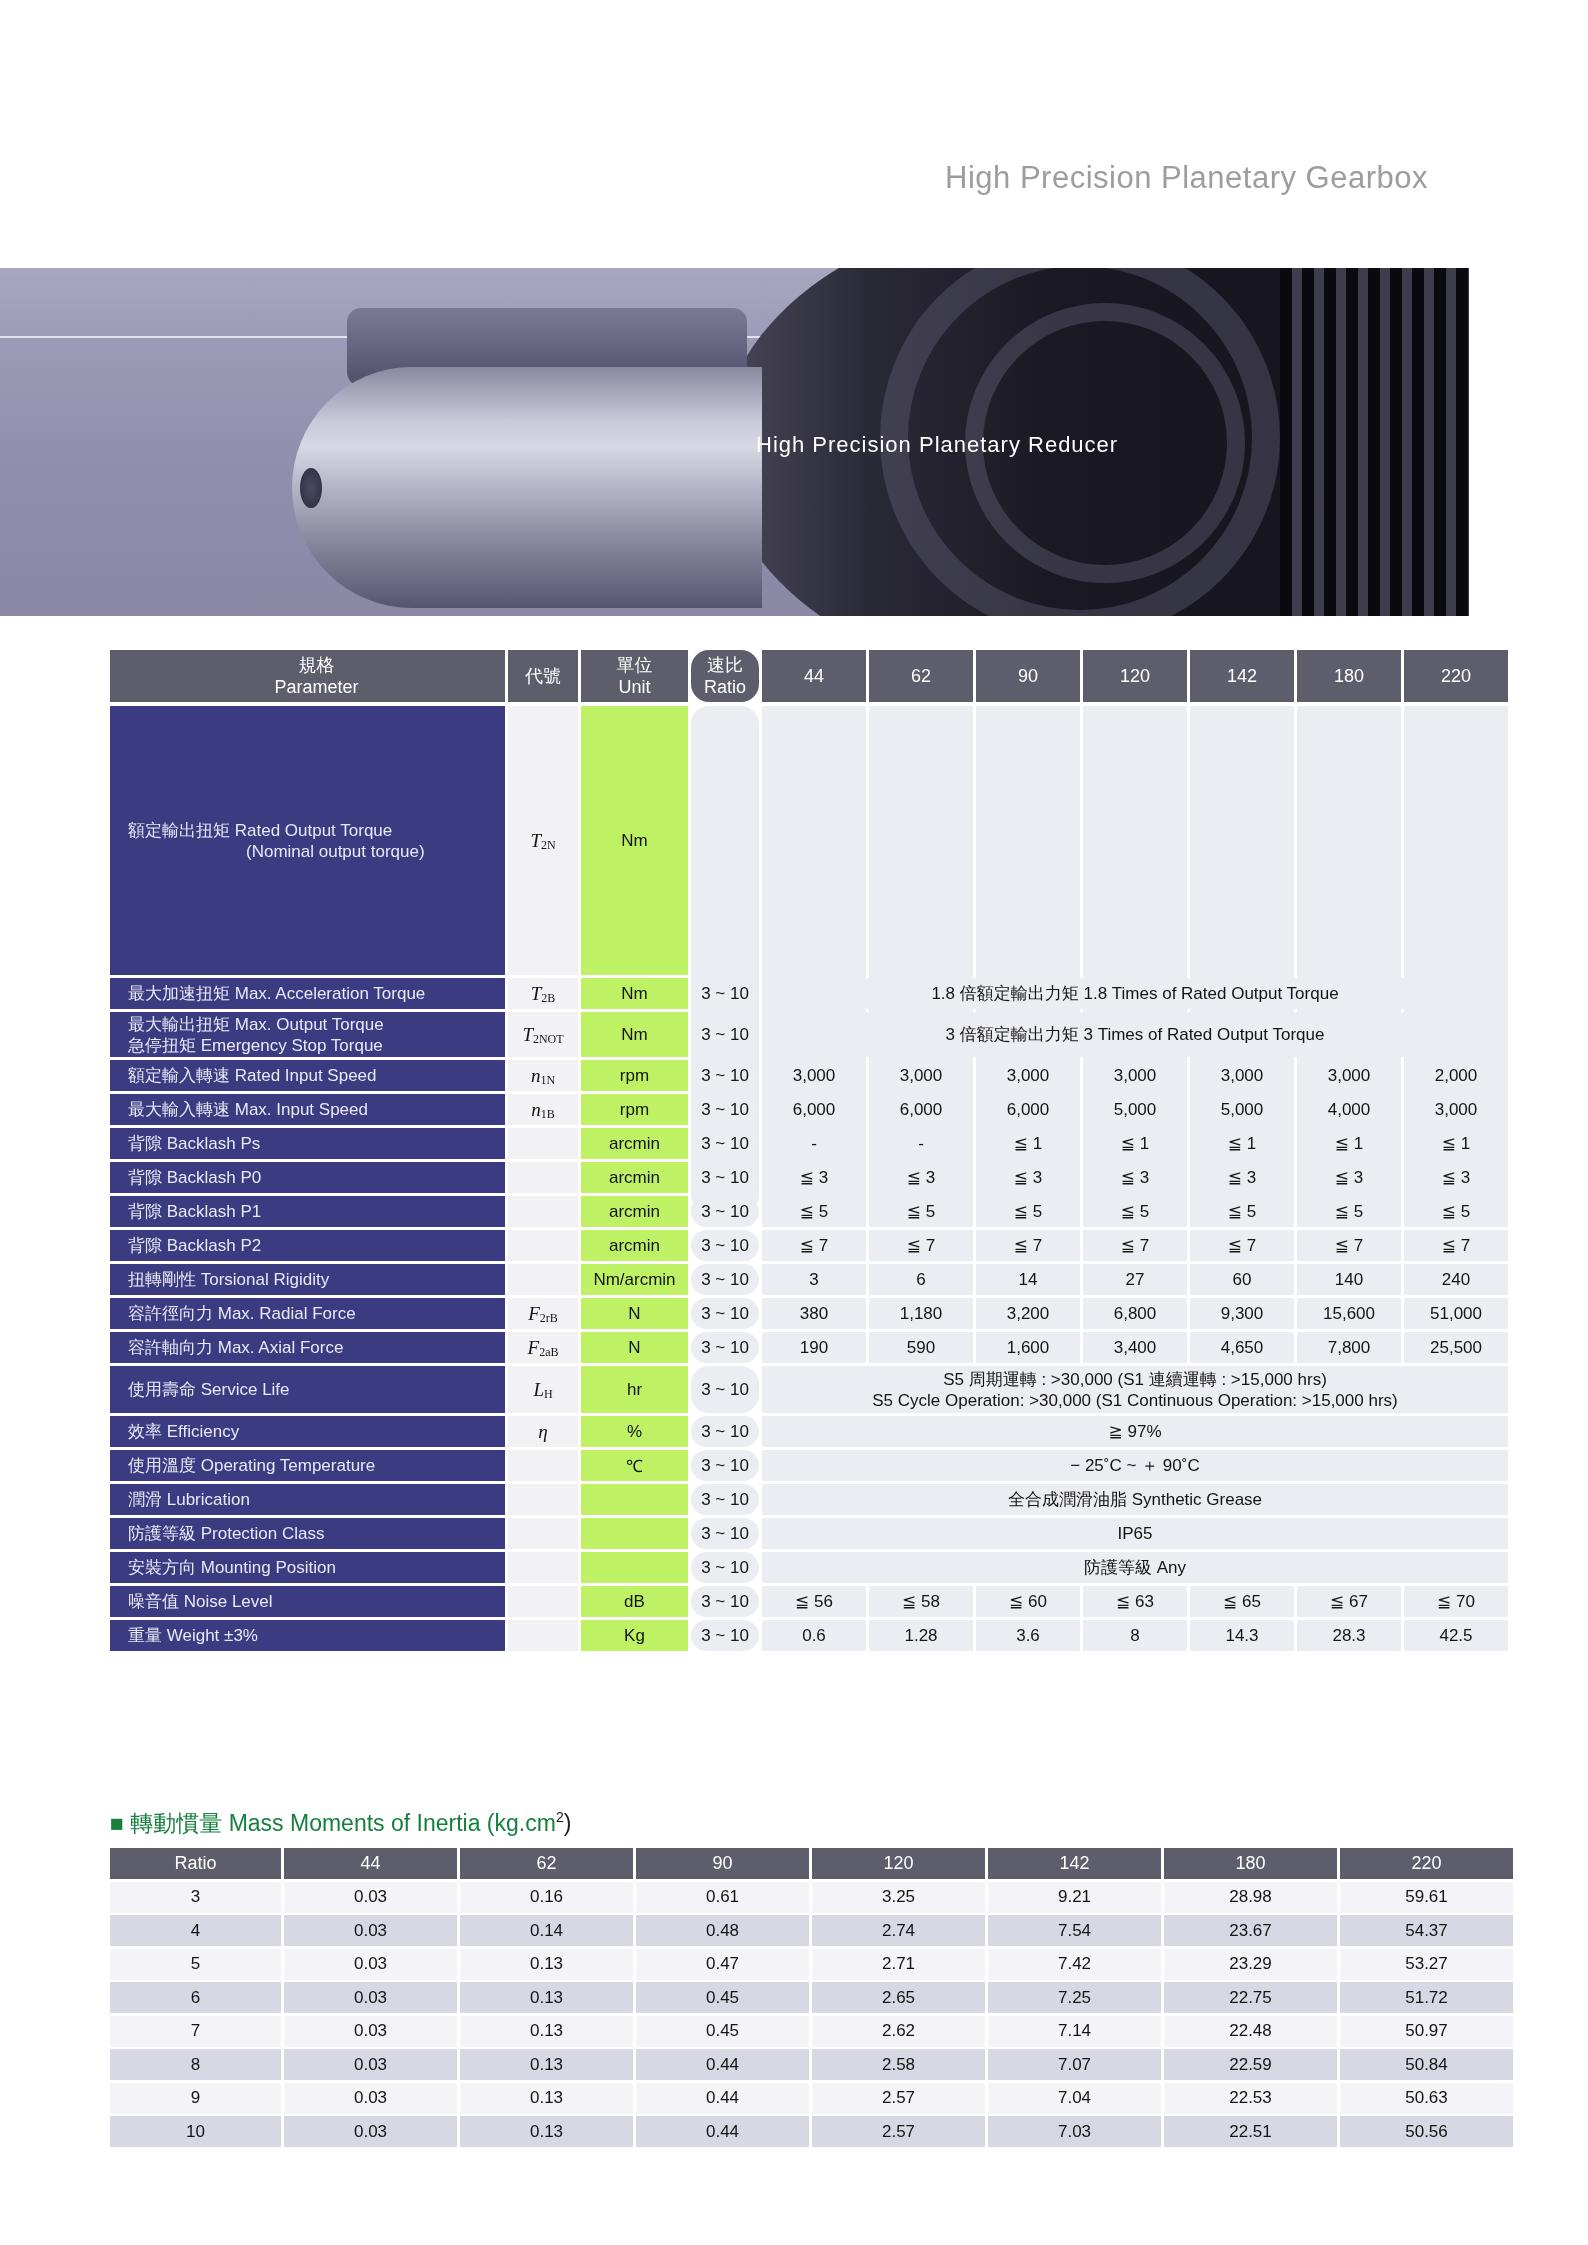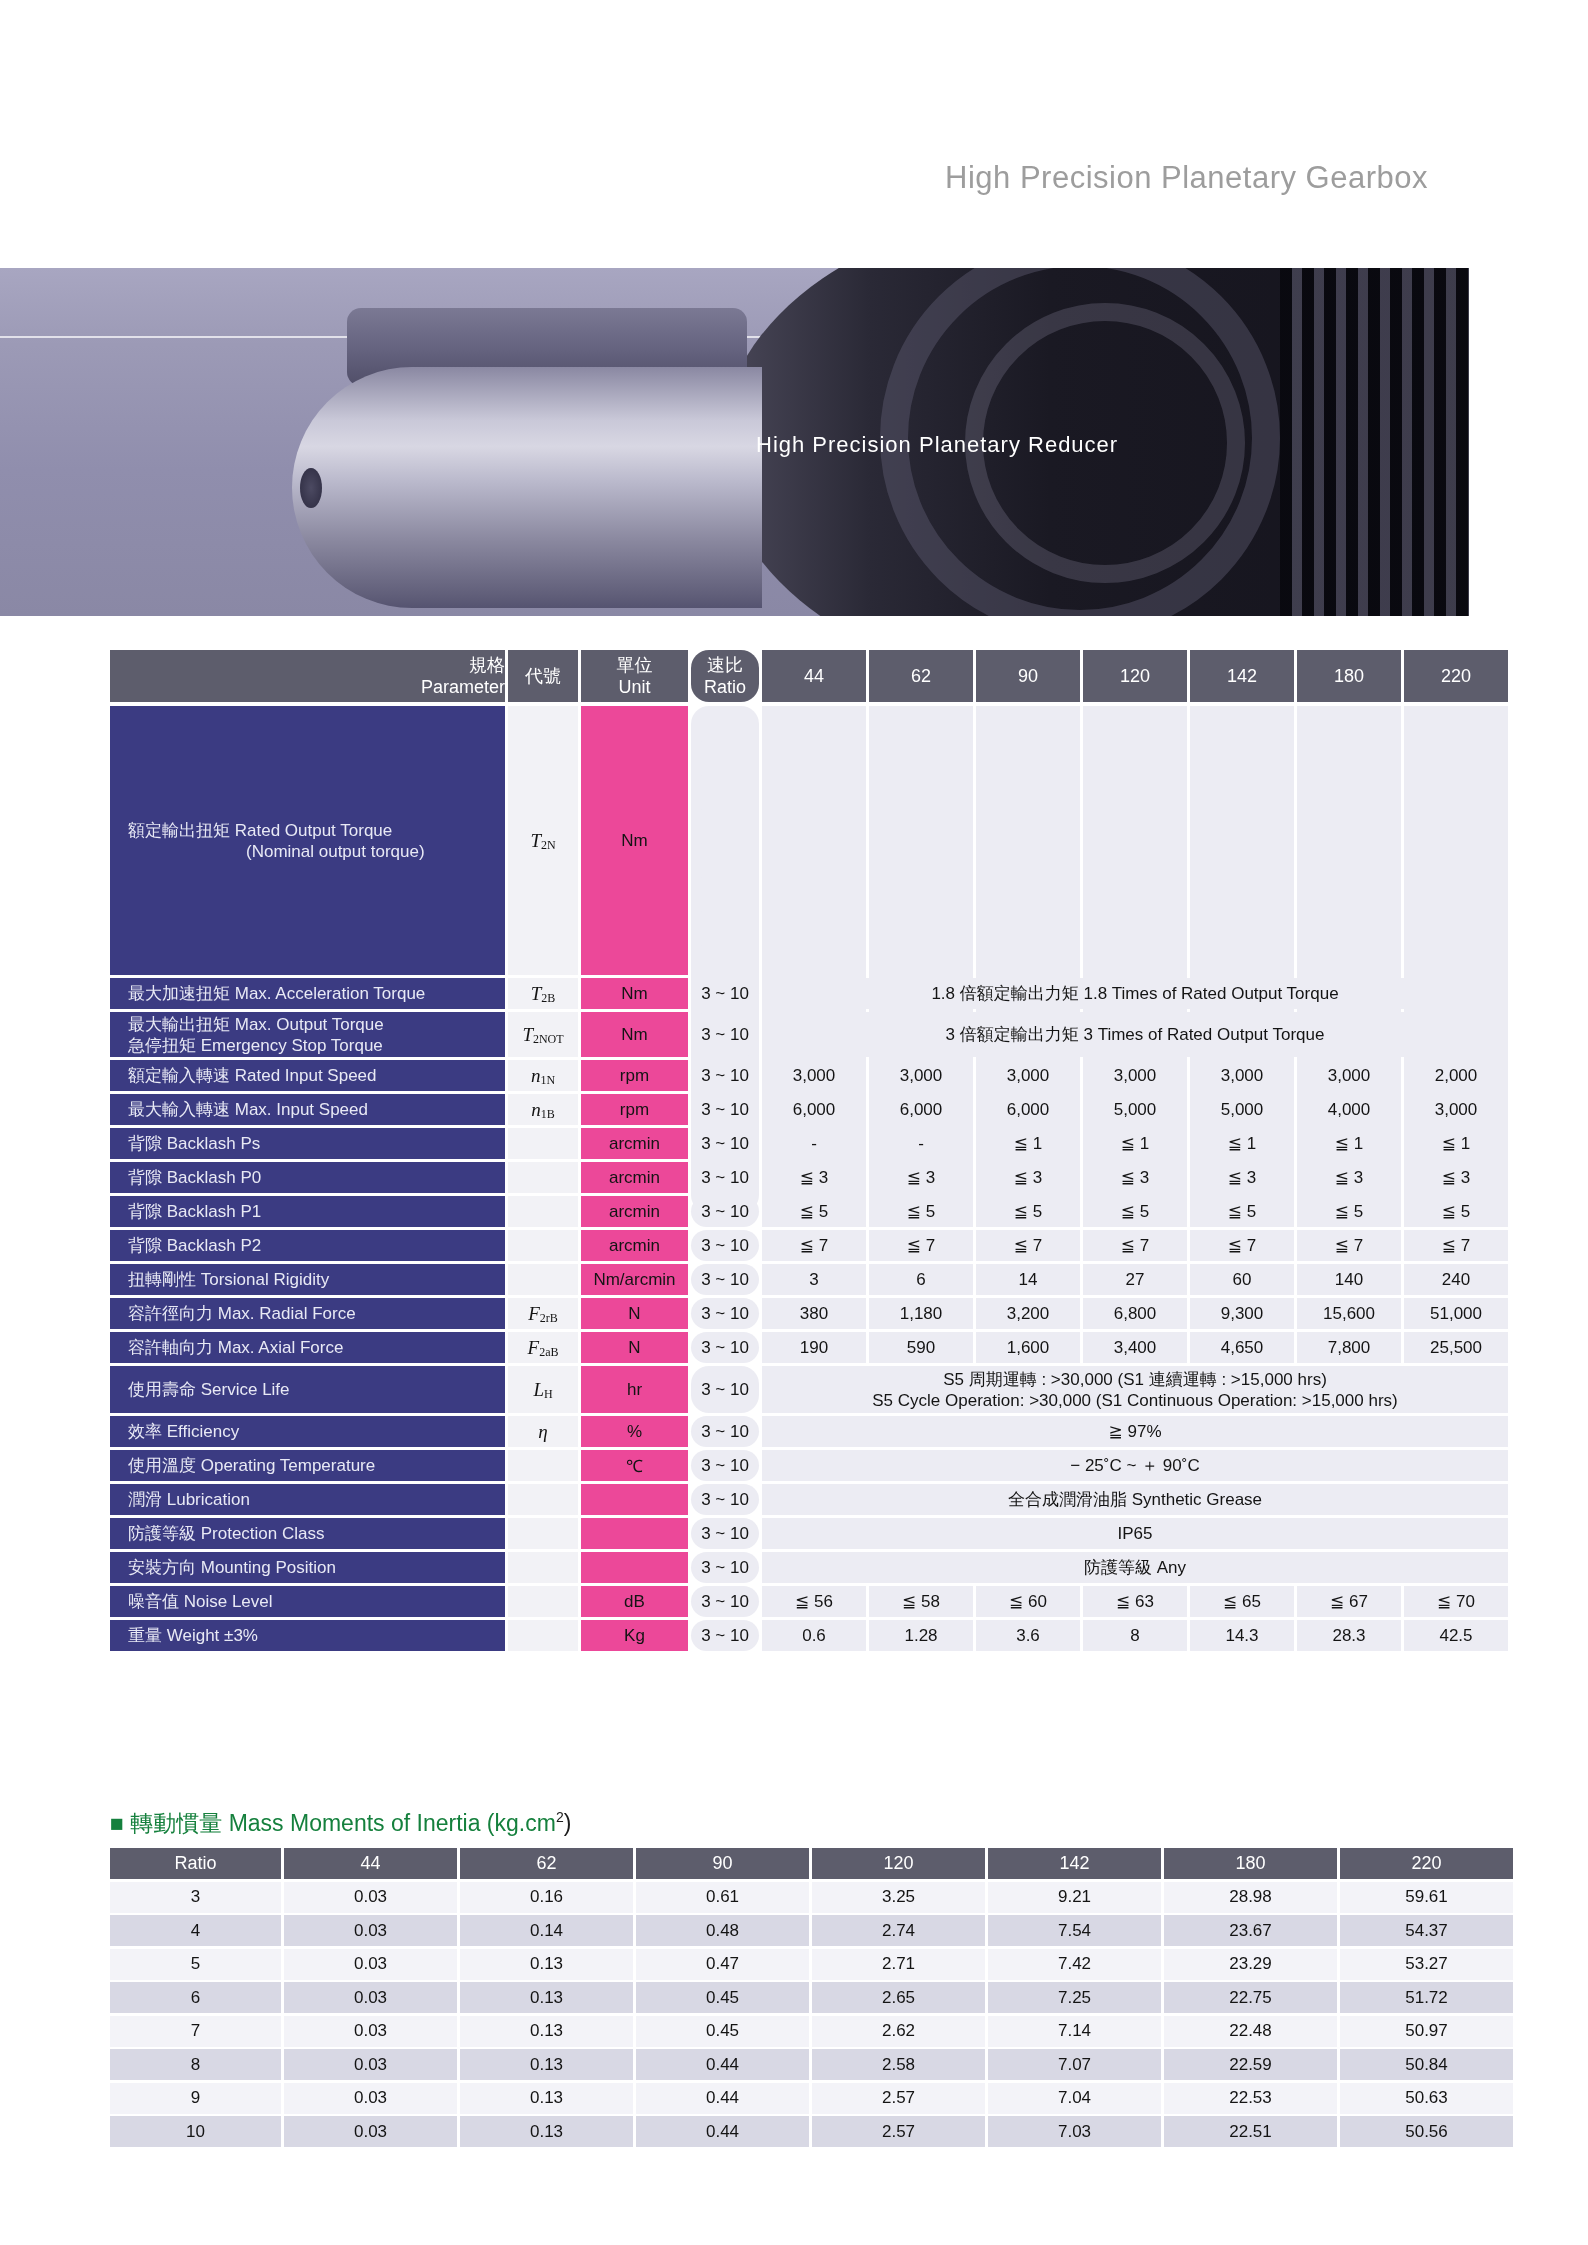--- a/index.html
+++ b/index.html
@@ -50,27 +50,27 @@
   .spec-table{position:absolute;left:110px;top:650px;width:1403px;}
   .row{display:flex;height:31px;margin-bottom:3px;}
   .cell{
     margin-right:3px;background:#ececf3;display:flex;align-items:center;justify-content:center;
     font-size:17px;color:#141414;box-sizing:border-box;height:100%;
   }
   .cell:last-child{margin-right:0;}
   .w-label{width:395px;justify-content:flex-start;padding-left:18px;background:#3b3b82;color:#e8e9f5;
     flex-direction:column;align-items:flex-start;justify-content:center;line-height:21px;}
   .w-sym{width:70px;background:#f2f2f6;}
-  .w-unit{width:107px;background:#ec4899;}
+  .w-unit{width:107px;background:#bef264;}
   .w-ratio{width:68px;border-radius:18px;}
   .w-val{width:104px;}
   .w-merged{width:746px;flex-direction:column;line-height:21px;}
   .header-row{height:52px;margin-bottom:4px;}
   .header-row .cell{background:#5d5d6c;color:#ffffff;flex-direction:column;line-height:22px;font-size:18px;}
-  .header-row .w-label{align-items:flex-end;padding-left:18px;}
+  .header-row .w-label{align-items:center;padding-left:18px;}
   .sym-base{font-family:"Liberation Serif", serif;font-style:italic;font-size:19px;}
   .sym-sub{font-family:"Liberation Serif", serif;font-size:12px;vertical-align:sub;position:relative;top:5px;text-align:center;}
   
   .tq{display:flex;margin-bottom:3px;height:269px;}
   .tq .cell{height:269px;}
   .tq-rows{display:flex;flex-direction:column;}
   .tq-rows .row:last-child{margin-bottom:0;}
   .tq-label-sub{padding-left:118px;}
   
   .inertia-title{position:absolute;left:110px;top:1808px;font-size:23px;color:#1c1c1c;}

